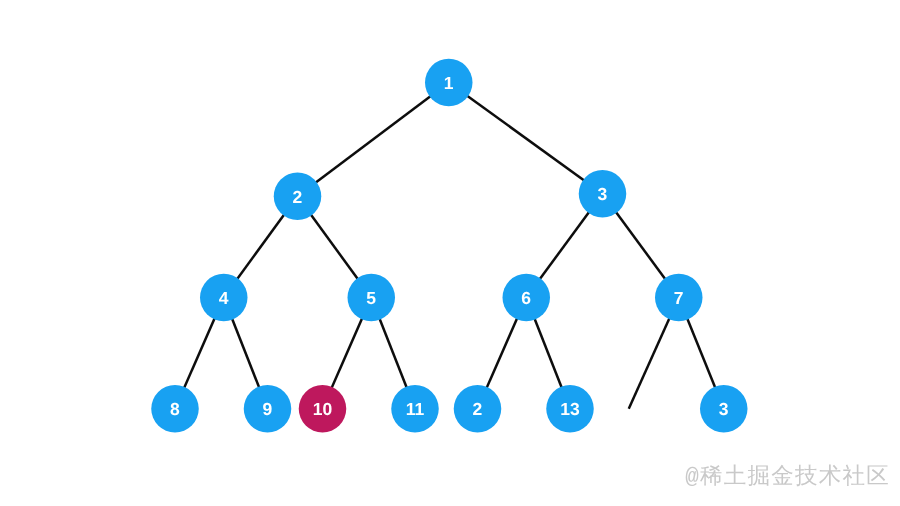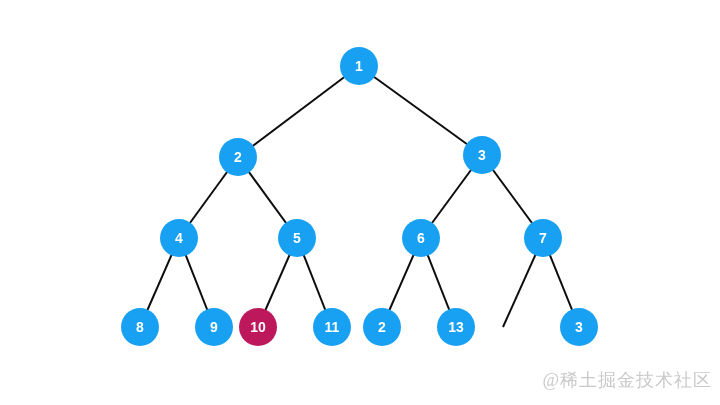--- a/index.html
+++ b/index.html
@@ -40,21 +40,21 @@
     line-height: 1;
     font-family: "Liberation Sans", sans-serif;
     user-select: none;
   }
   .watermark {
     position: absolute;
     right: 8px;
     bottom: 13px;
     font-size: 18px;
     letter-spacing: 1px;
-    font-family: Liberation Serif, serif;
+    font-family: Liberation Mono, monospace;
   }
 </style>
 </head>
 <body>
 
 <div class="page">
   <svg class="edges-svg" viewBox="0 0 720 405" xmlns="http://www.w3.org/2000/svg">
       <line x1="359" y1="66" x2="238" y2="157" stroke="#0d0d0d" stroke-width="2"></line>
       <line x1="359" y1="66" x2="482" y2="155" stroke="#0d0d0d" stroke-width="2"></line>
       <line x1="238" y1="157" x2="179" y2="238" stroke="#0d0d0d" stroke-width="2"></line>

